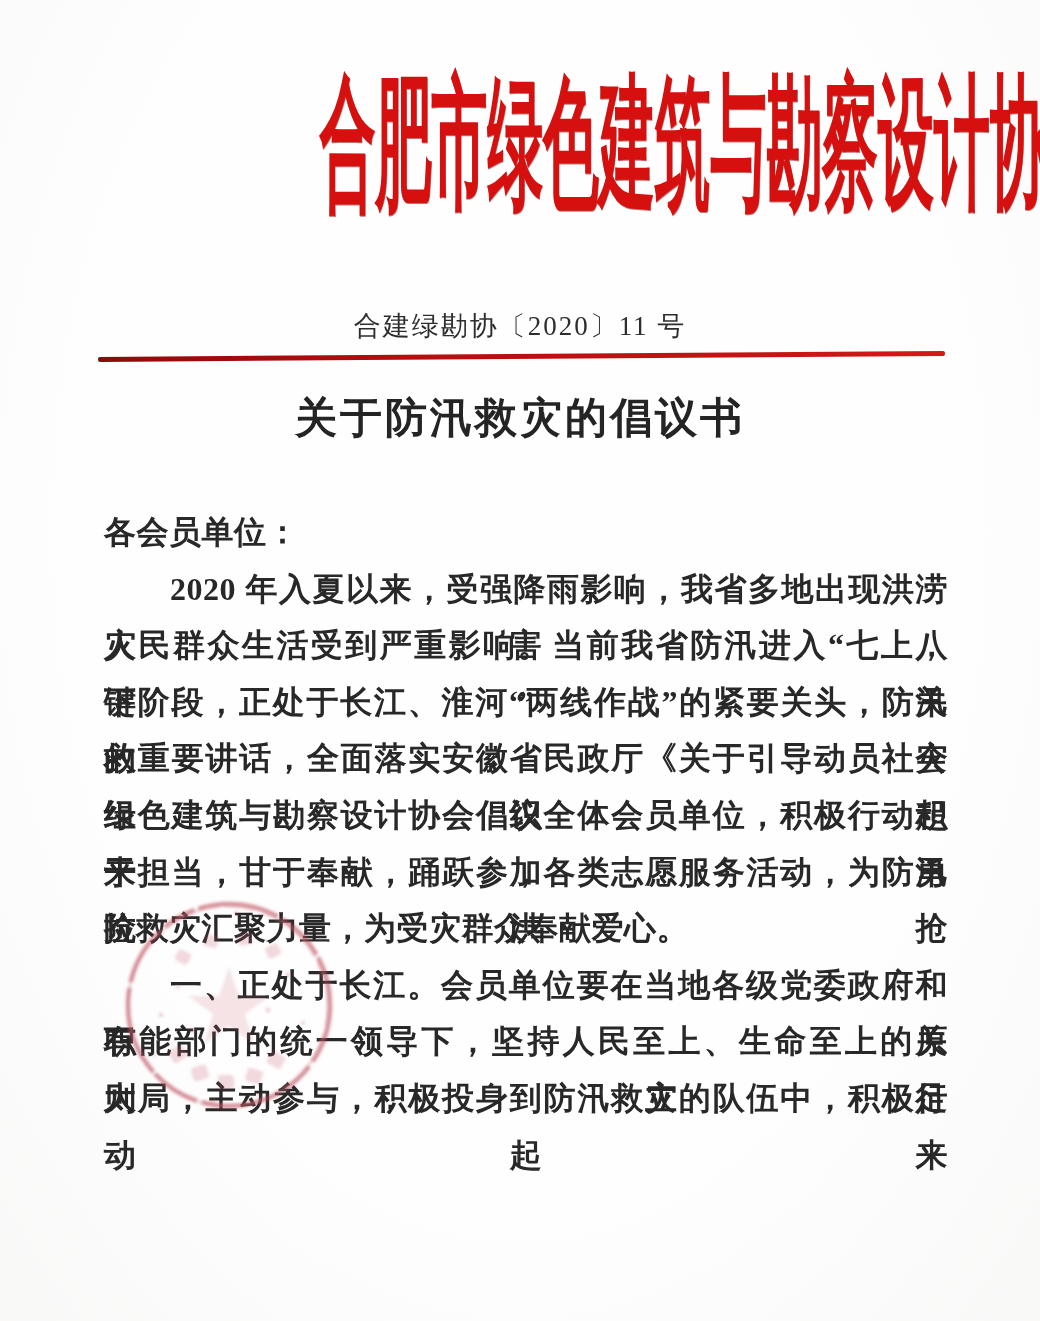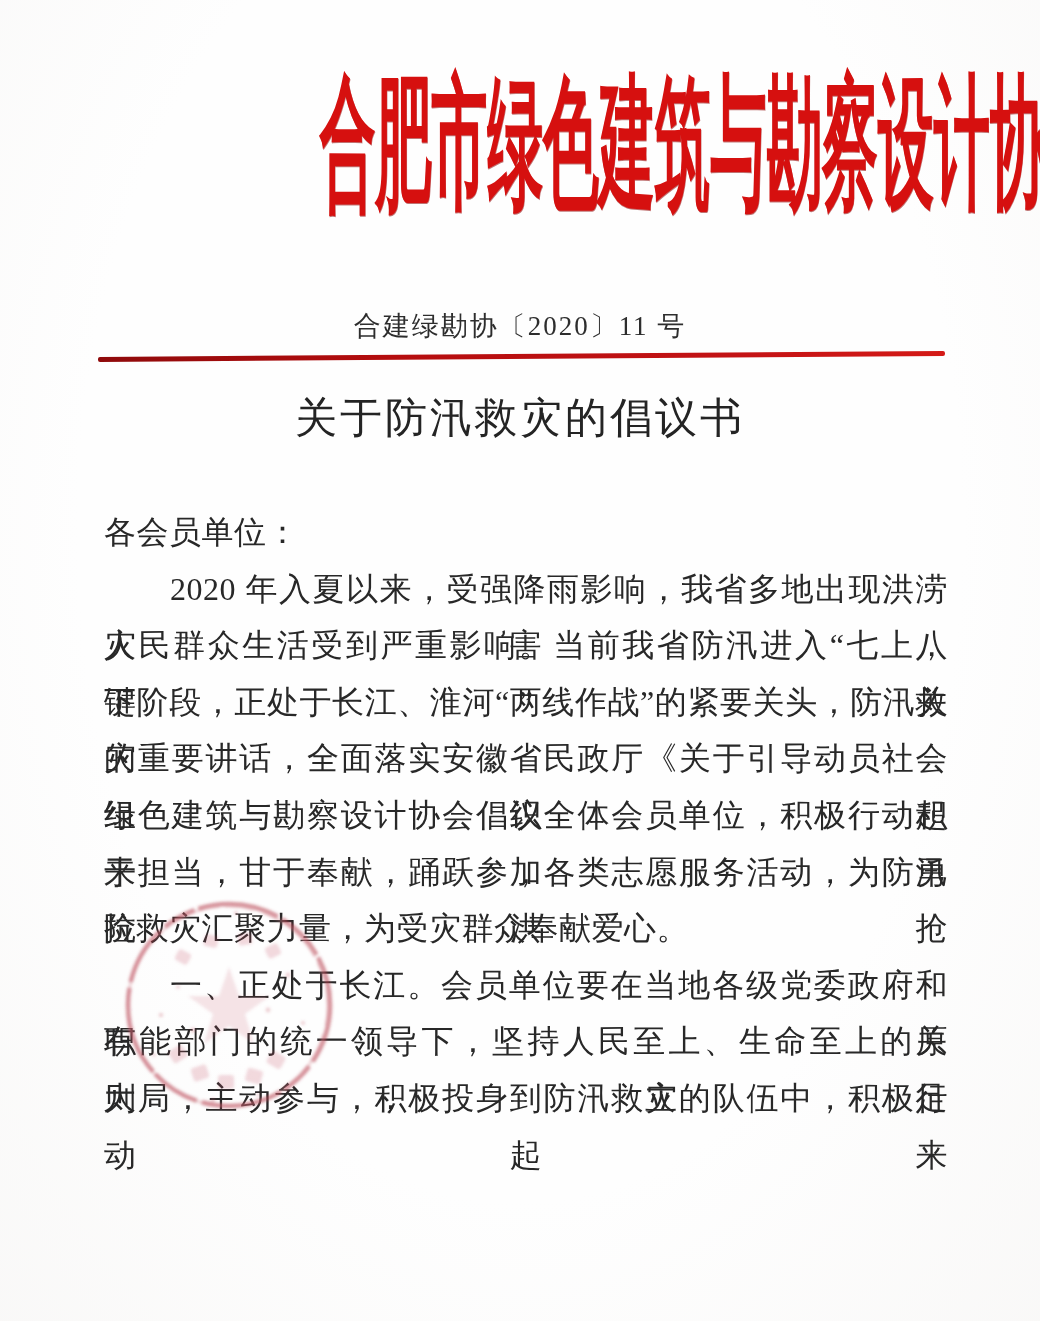--- a/index.html
+++ b/index.html
@@ -35,32 +35,33 @@
   .red-line {
     position:absolute; left:98px; top:354px;
     width:847px; height:5px;
     background:linear-gradient(90deg,#8f0a0b,#b50d0e 35%,#c31315 75%,#d41a17);
     transform:rotate(-0.4deg);
     border-radius:2px;
   }
   .doc-title {
     position:absolute; top:390px; left:0; width:1040px;
     margin:0; text-align:center;
-    font-size:42px; font-weight:400; letter-spacing:3px;
+    font-size:42px; font-weight:700; letter-spacing:3px;
     color:#242424;
   }
   
   .body-block {
     position:absolute; left:104px; top:504px; width:844px;
     color:#282828;
     font-size:32px;
   }
   .body-line {
     height:56.6px; line-height:56.6px;
     letter-spacing:0.5px;
+    font-weight:bold;
   }
   .body-line.fill {
     text-align:justify;
     text-align-last:justify;
   }
   .body-line.indent { text-indent:66px; }
   
   .seal {
     position:absolute; left:118px; top:895px;
     width:222px; height:222px;

